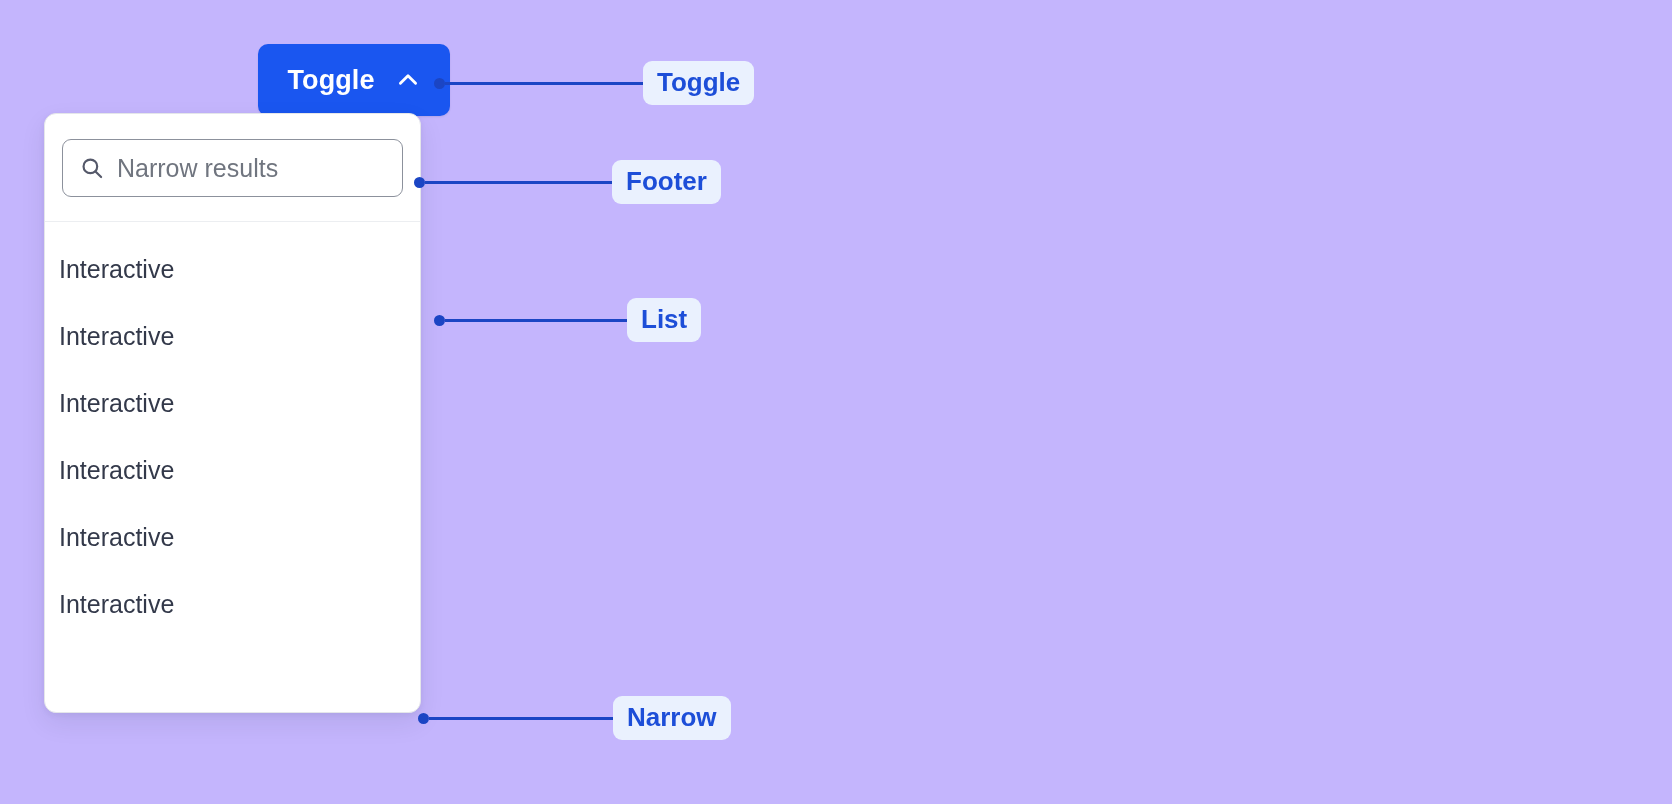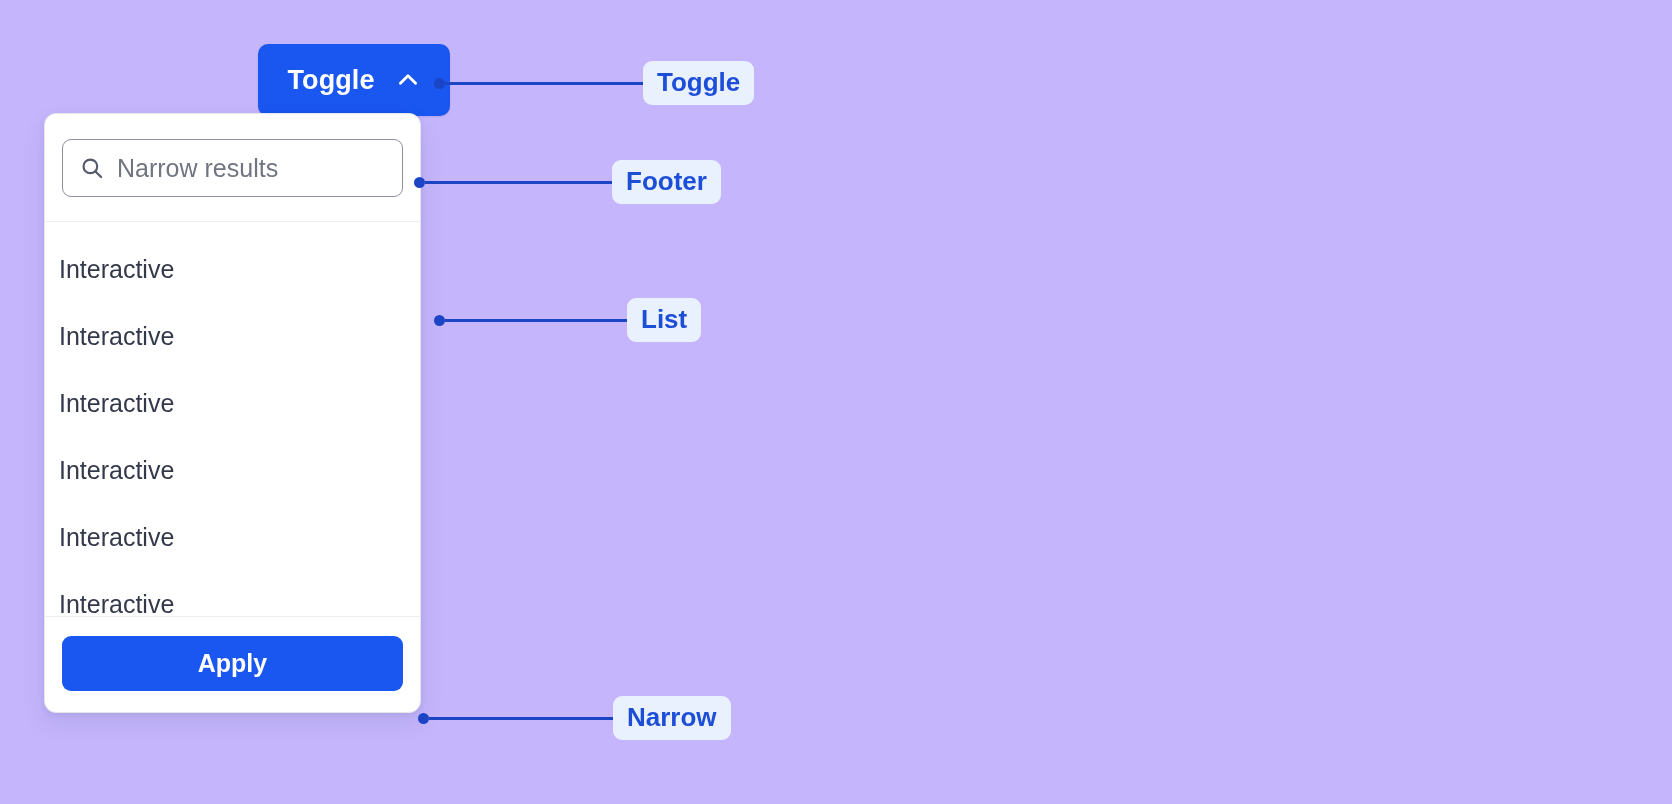--- a/index.html
+++ b/index.html
@@ -232,23 +232,20 @@
         <span>Interactive</span>
       </li>
       <li class="list-item">
         <span>Interactive</span>
       </li>
       <li class="list-item">
         <span>Interactive</span>
       </li>
     </ul>
 
-    <div class="panel-footer">
-      <button class="apply-button">Apply</button>
-    </div>
 
   </div>
 
   <div class="annotation" style="left:434px; top:83px;">
     <span class="anno-dot"></span>
     <span class="anno-line" style="width:198px;"></span>
     <span class="anno-badge">Toggle</span>
   </div>
 
   <div class="annotation" style="left:414px; top:182px;">

